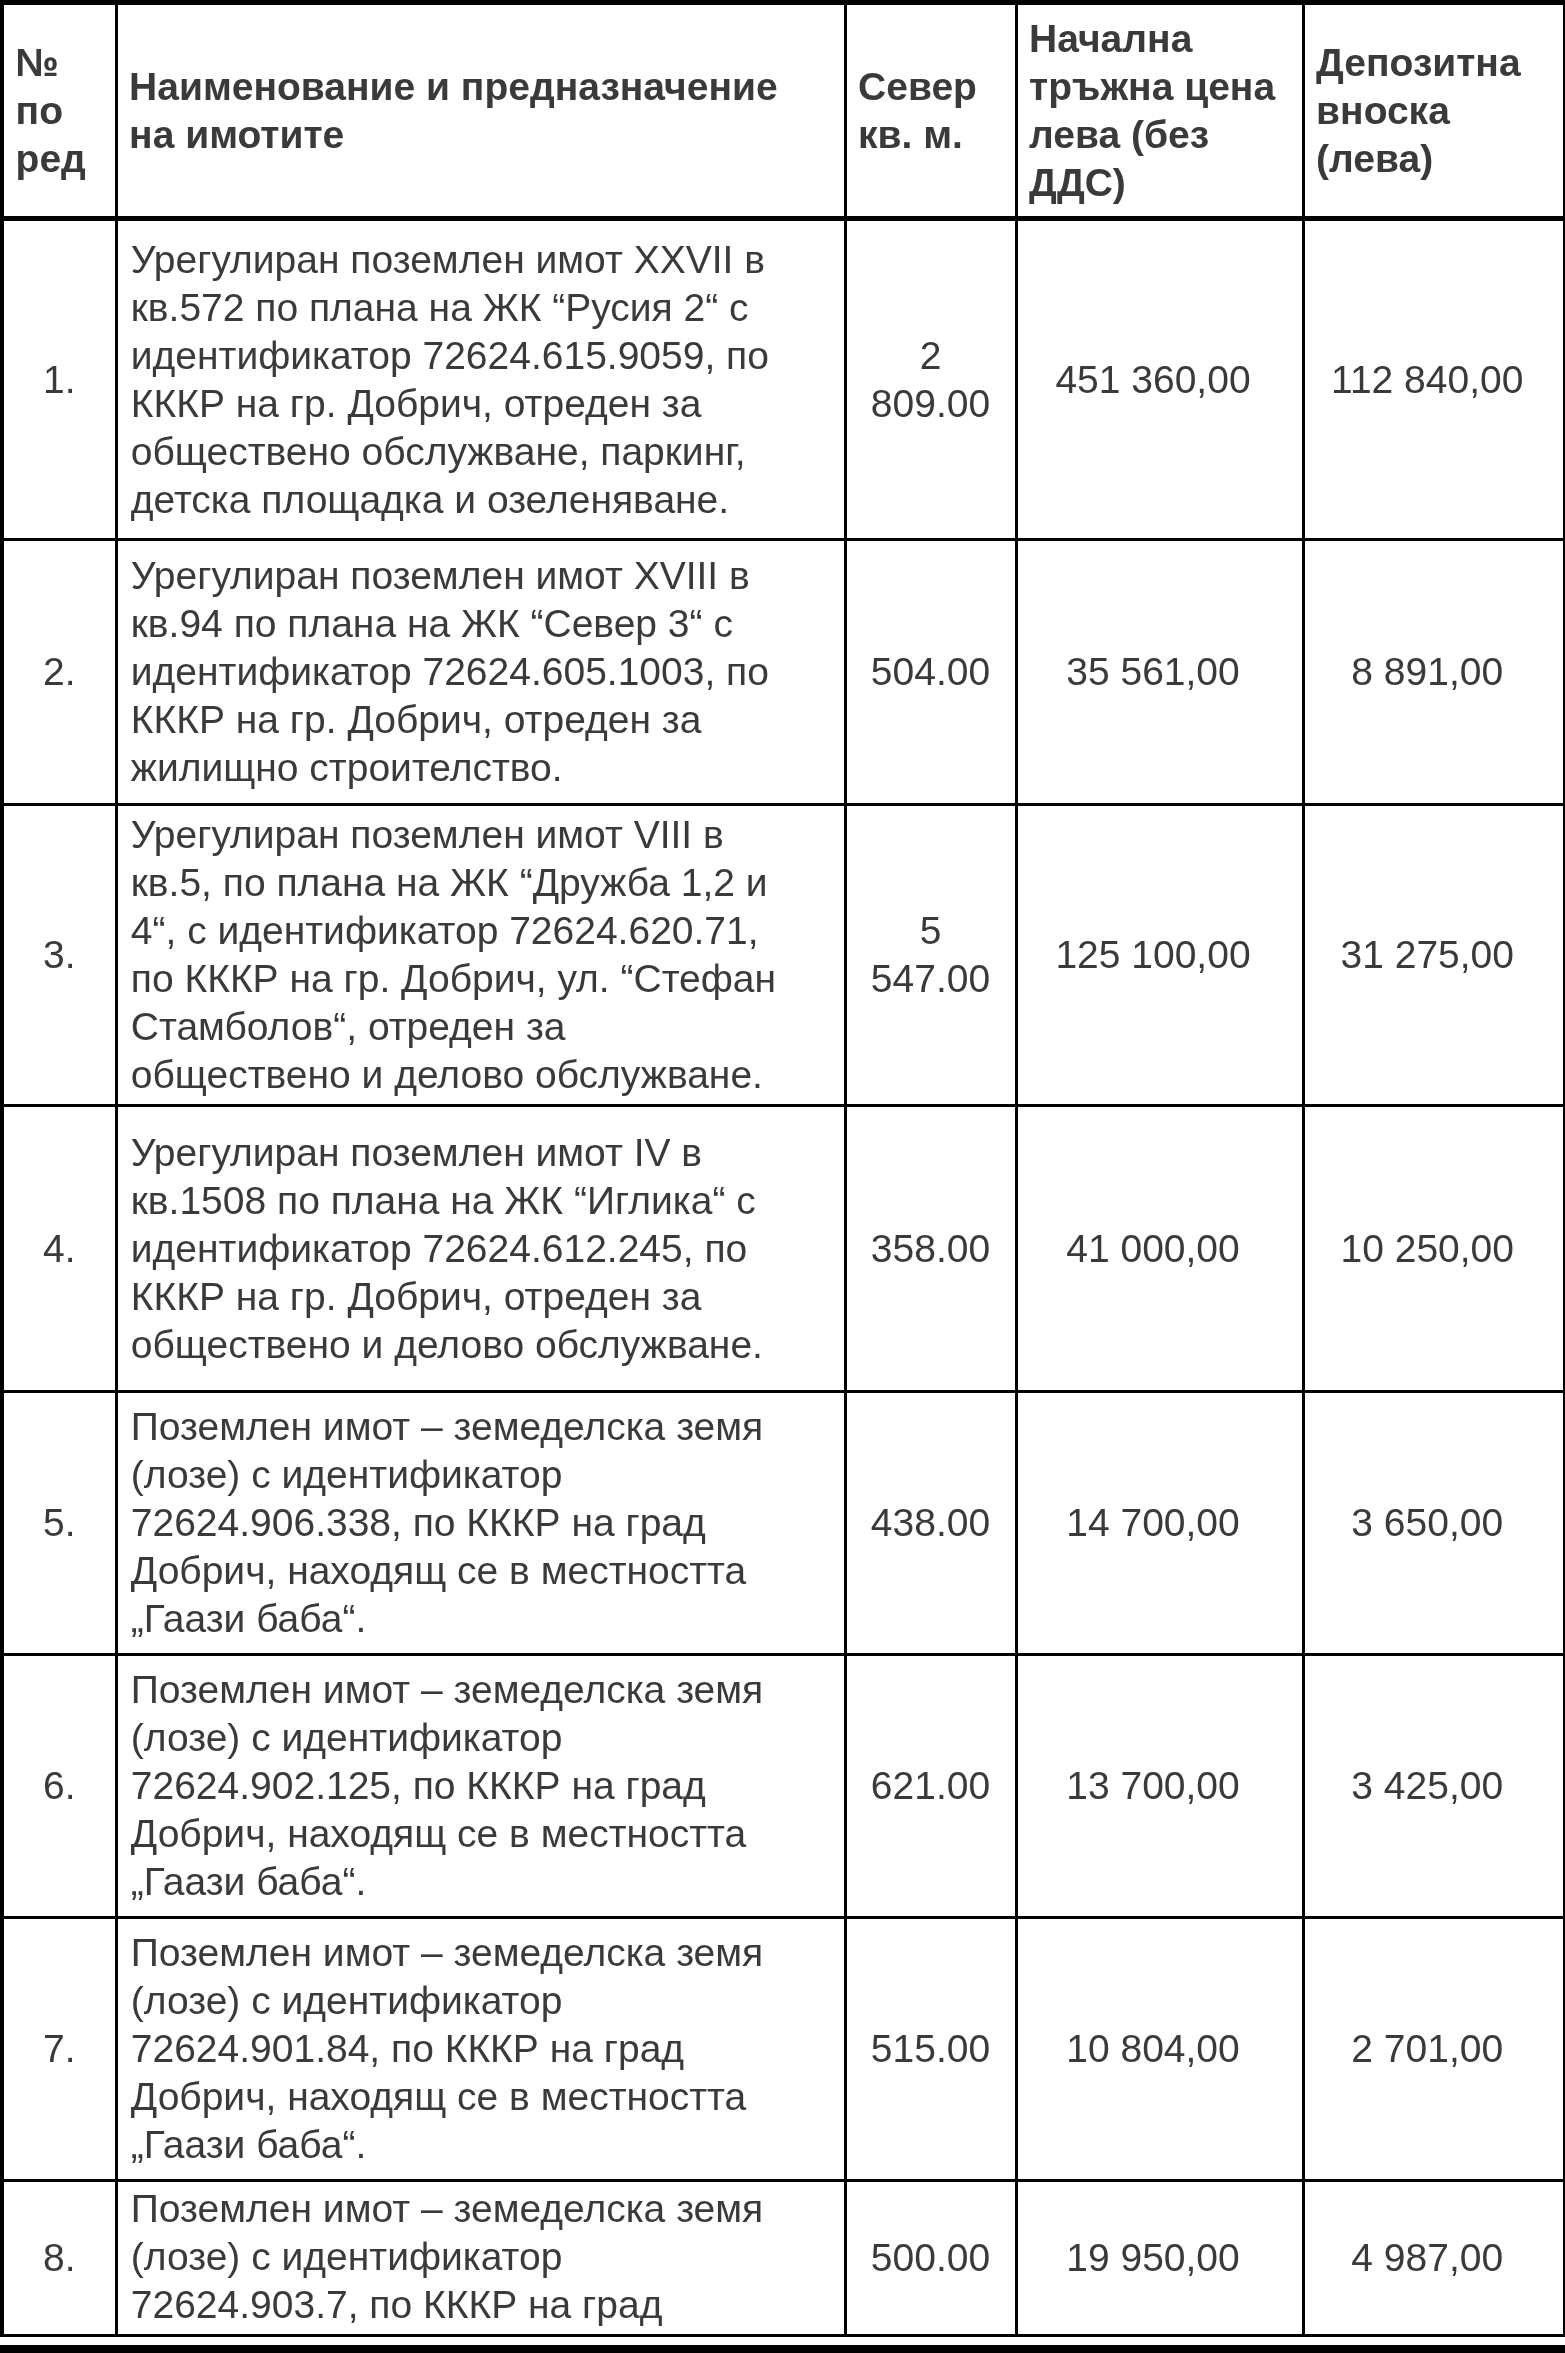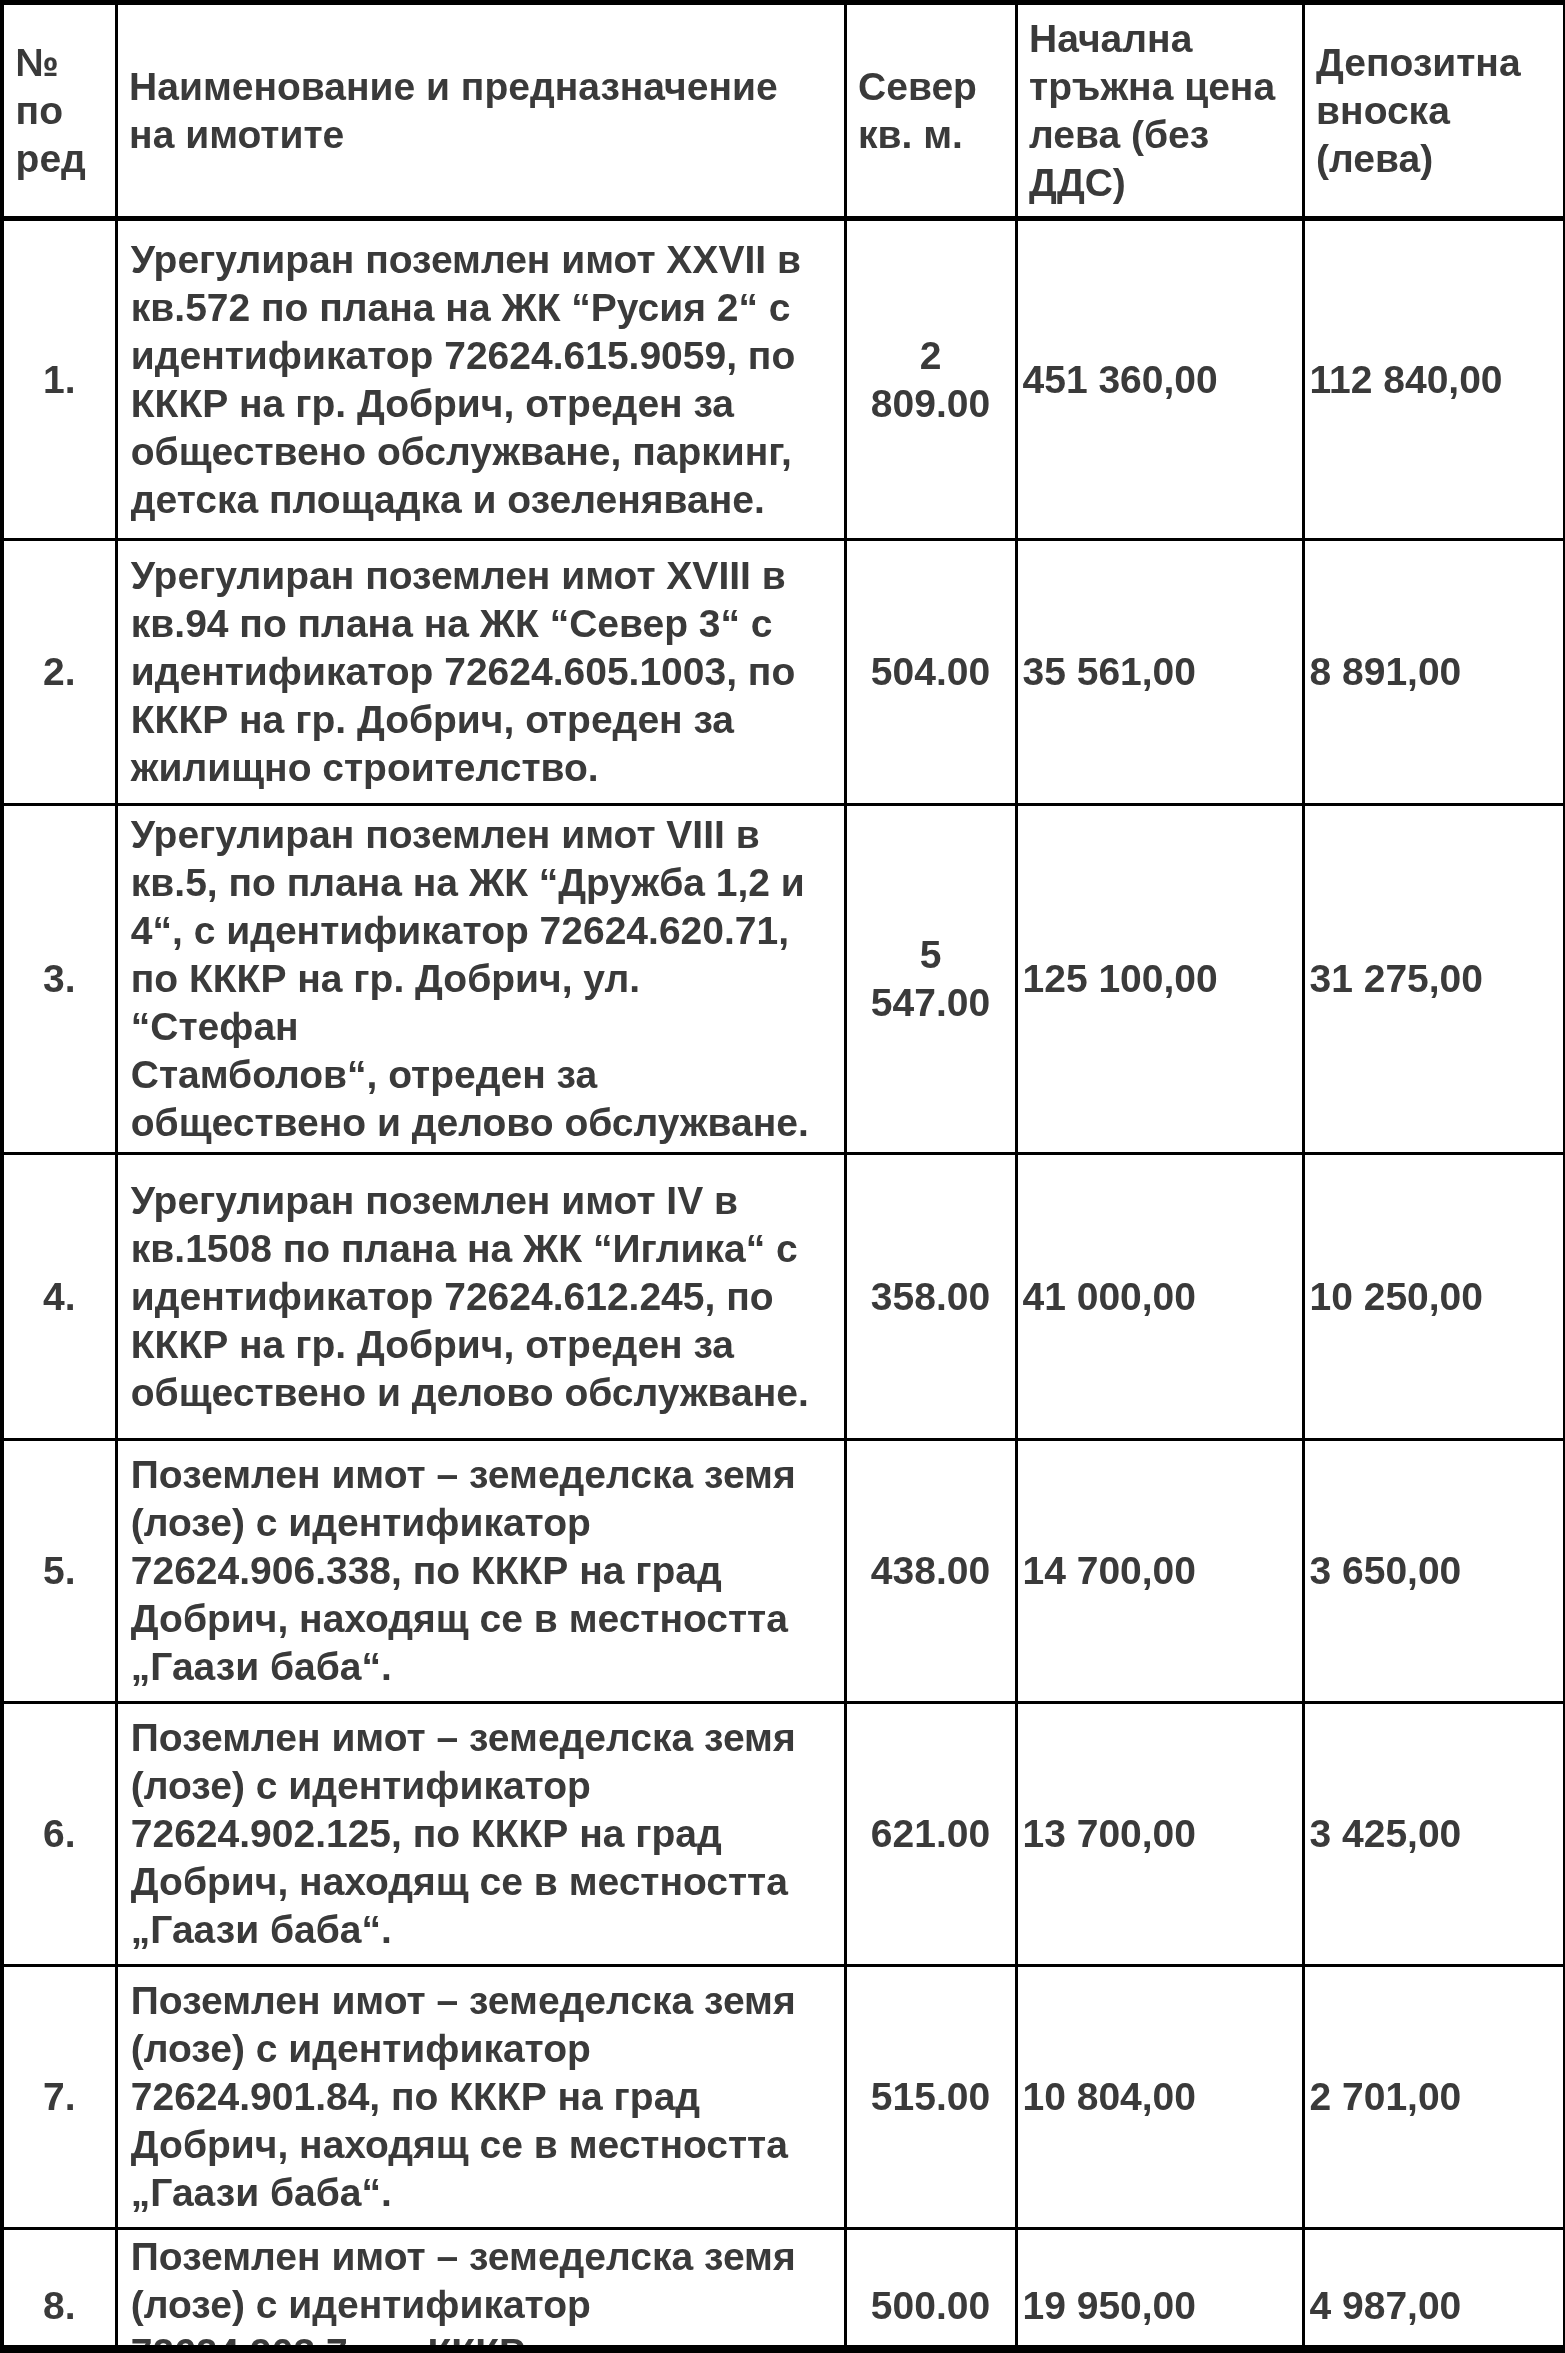--- a/index.html
+++ b/index.html
@@ -22,21 +22,20 @@
     border-top: 5px solid #000;
     border-left: 4.1px solid #000;
     border-right: 6.6px solid #000;
   }
   table.props th, table.props td {
     border: 3.3px solid #000;
     font-size: 39px;
     line-height: 48px;
     overflow: hidden;
     box-sizing: border-box;
-    font-weight: bold;
   }
   
   table.props thead tr { height: 216px; }
   table.props th {
     font-weight: bold;
     text-align: left;
     vertical-align: middle;
     padding: 8.3px 11.6px;
     white-space: pre-line;
     border-bottom: 5.8px solid #000;
@@ -66,21 +65,21 @@
     padding: 5px 30px 5px 13.3px;
     white-space: pre-line;
   }
   td.area {
     text-align: center;
     vertical-align: middle;
     padding: 0 8.3px;
     margin-left: 37px;
   }
   td.price, td.deposit {
-    text-align: left;
+    text-align: center;
     vertical-align: middle;
     padding: 0 18px 0 5px;
   }
   tr.r8 td.desc {
     vertical-align: top;
     padding-top: 3.3px;
   }
   .cut-bar {
     position: absolute;
     left: 0;

